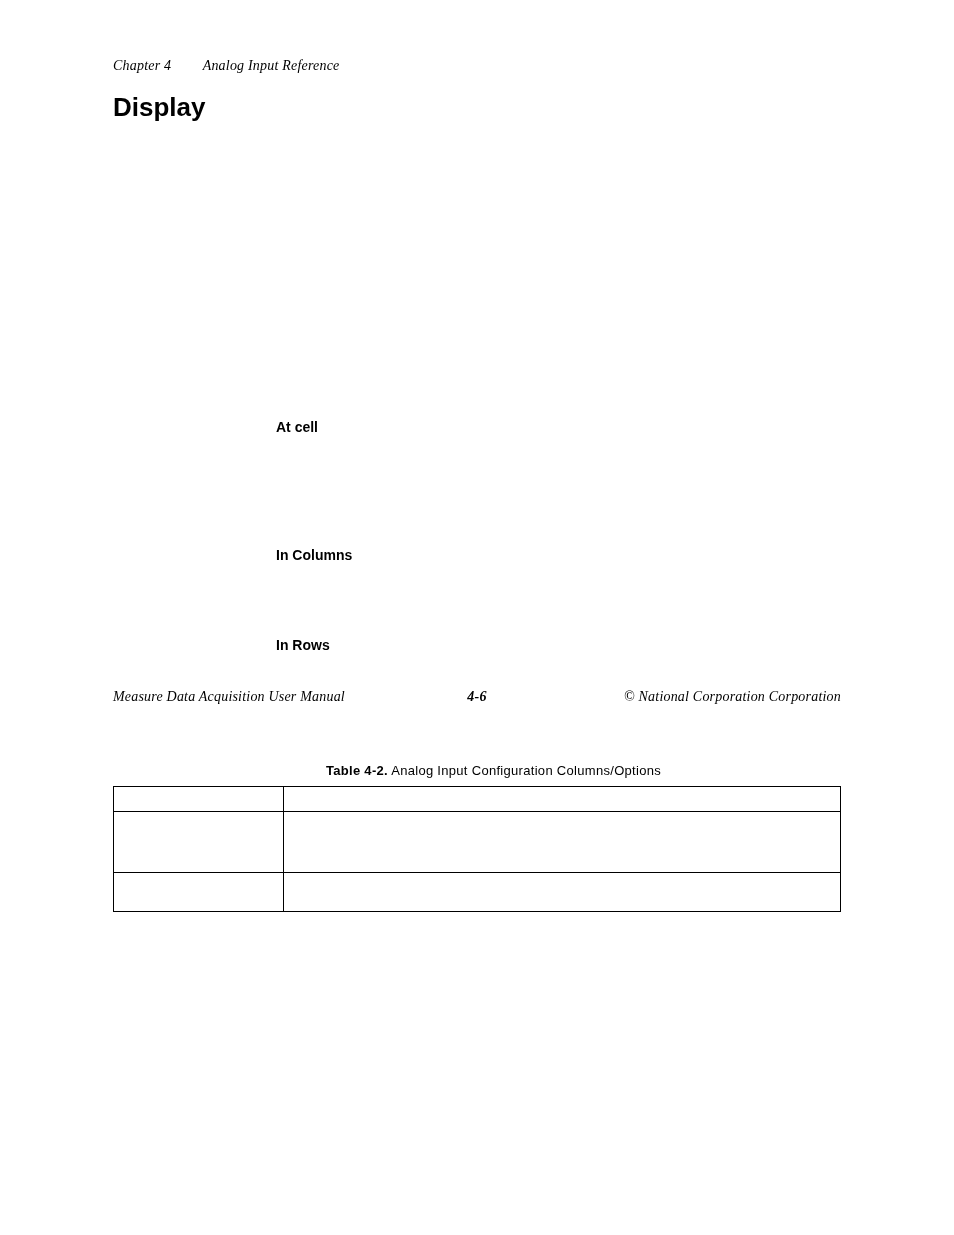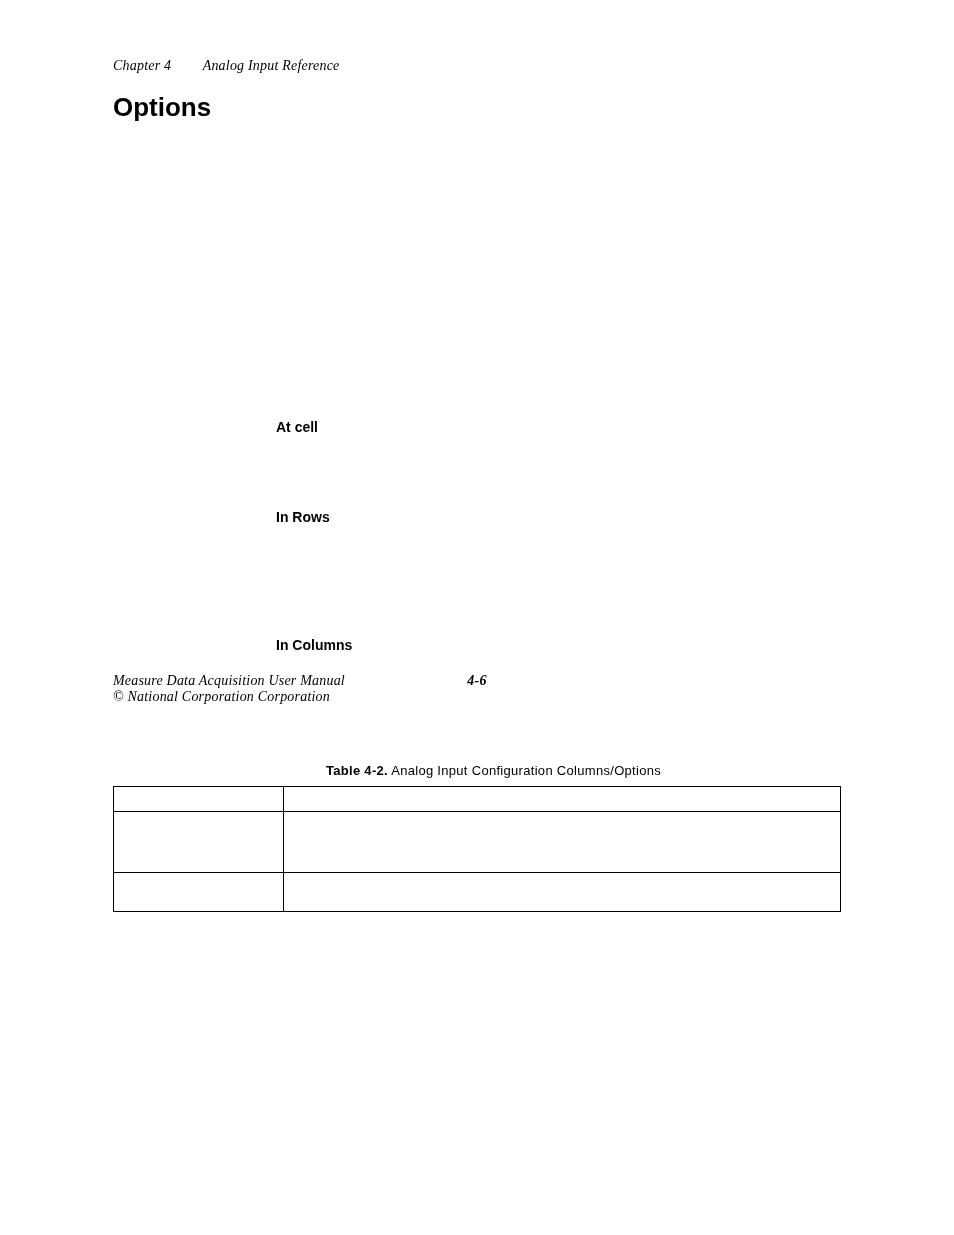--- a/index.html
+++ b/index.html
@@ -87,52 +87,51 @@
     bottom: 258px;
     left: 113px;
     right: 113px;
     display: flex;
     justify-content: space-between;
     align-items: baseline;
     font-family: "Times New Roman", serif;
     font-style: italic;
     font-size: 14px;
     letter-spacing: 0.2px;
-    flex-direction: column;
   }
   .footer .center {
     position: absolute;
     left: 50%;
     transform: translateX(-50%);
     font-style: italic;
     font-weight: bold;
   }
 </style>
 </head>
 <body>
 
 <div class="page">
 
   <div class="header-line">
     <span class="chapter">Chapter 4</span>
     <span>Analog Input Reference</span>
   </div>
 
-  <h1 class="h1">Options</h1>
+  <h1 class="h1">Display</h1>
 
   <div class="section-indent at-cell-block">
     <h2 class="h2">At cell</h2>
   </div>
 
+  <div class="section-indent in-columns-block">
+    <h2 class="h2">In Columns</h2>
+  </div>
+
   <div class="section-indent in-rows-block">
     <h2 class="h2">In Rows</h2>
-  </div>
-
-  <div class="section-indent in-columns-block">
-    <h2 class="h2">In Columns</h2>
   </div>
 
   <div class="table-caption">
     <span class="tbl-label">Table 4-2.</span>
     <span>Analog Input Configuration Columns/Options</span>
   </div>
 
   <table class="cfg">
     <colgroup>
       <col class="c1">

